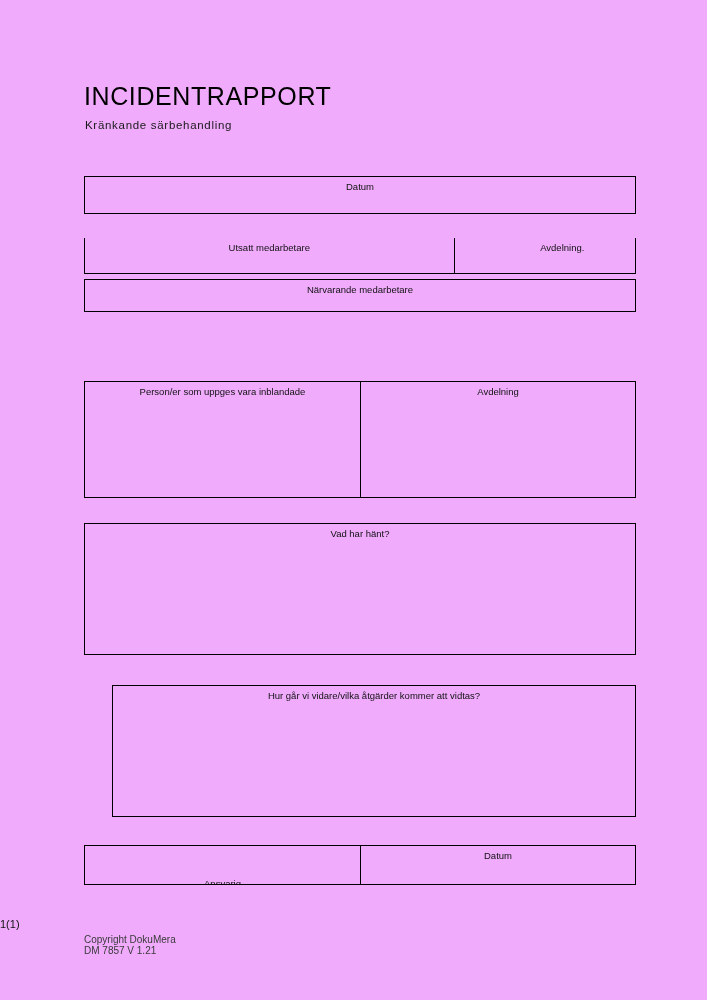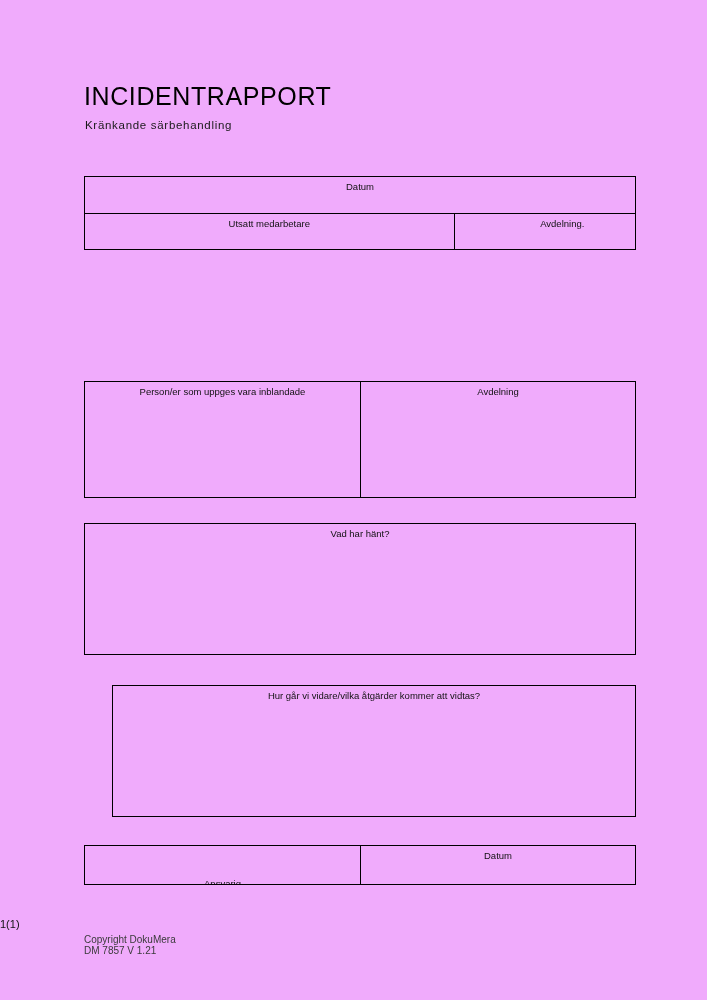--- a/index.html
+++ b/index.html
@@ -71,21 +71,21 @@
   .cell-label {
     display: block;
     font-size: 9.5px;
     line-height: 12px;
     white-space: nowrap;
   }
 
   
   #block-datum { top: 176px; }
   #block-datum .r1 { height: 38px; }
-  #block-datum .r2 { height: 36px; }
+  #block-datum .r2 { height: 36px; margin-top: 24px; }
   #block-datum .c-utsatt { width: 370px; }
   #block-datum .c-avdelning { width: 182px; padding-left: 40px; }
 
   
   #block-narvarande { top: 279px; }
   #block-narvarande .r1 { height: 33px; }
   #block-narvarande .r2 { height: 36px; }
 
   
   #block-inblandade { top: 381px; }
@@ -143,20 +143,25 @@
       <div class="cell c-utsatt">
         <span class="cell-label">Utsatt medarbetare</span>
       </div>
       <div class="cell c-avdelning">
         <span class="cell-label">Avdelning.</span>
       </div>
     </div>
   </div>
 
   <div class="block" id="block-narvarande">
+    <div class="row first r1">
+      <div class="cell" style="width:552px">
+        <span class="cell-label">Närvarande medarbetare</span>
+      </div>
+    </div>
   </div>
 
   <div class="block" id="block-hant">
     <div class="row first r1">
       <div class="cell" style="width:552px">
         <span class="cell-label">Vad har hänt?</span>
       </div>
     </div>
   </div>
 

